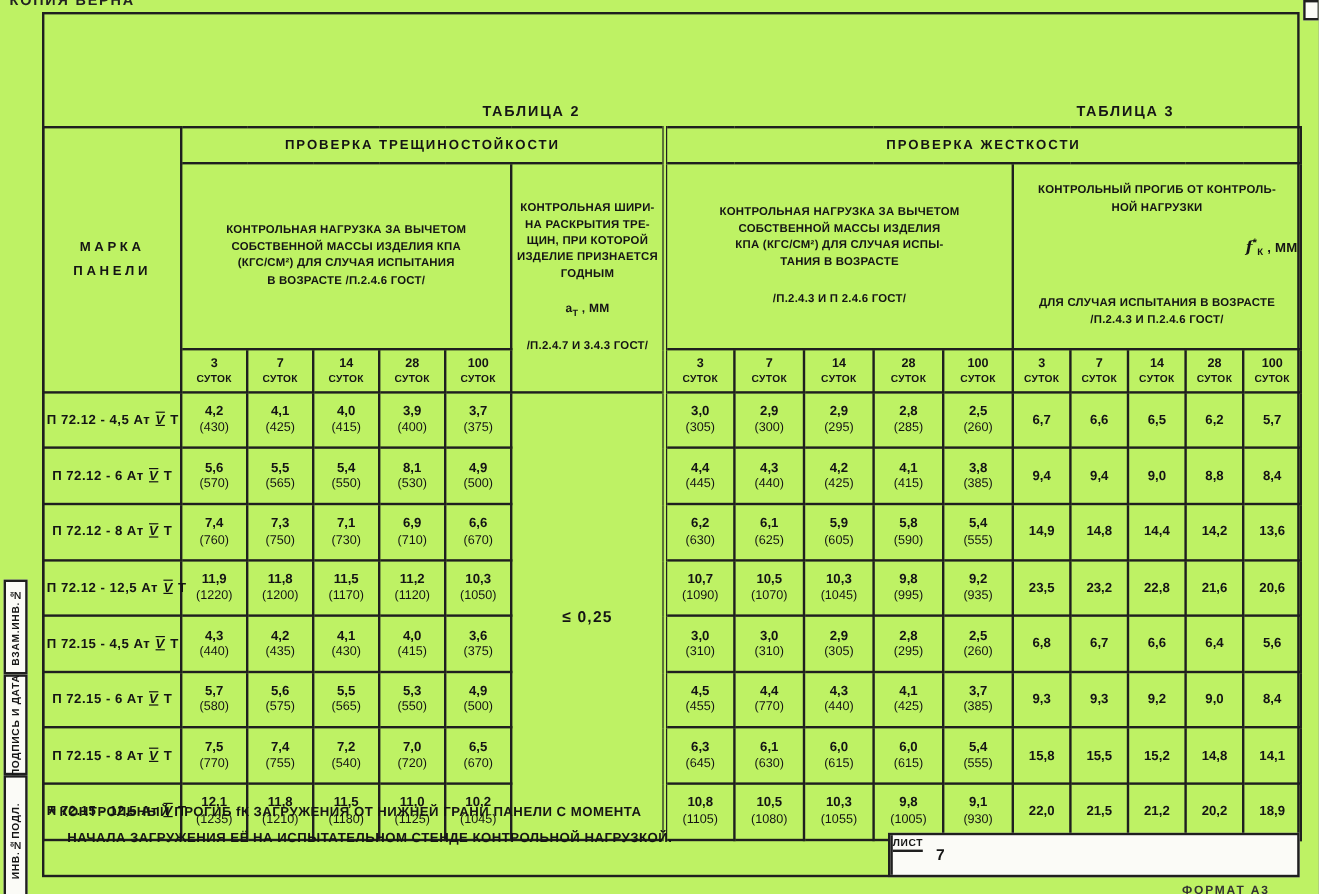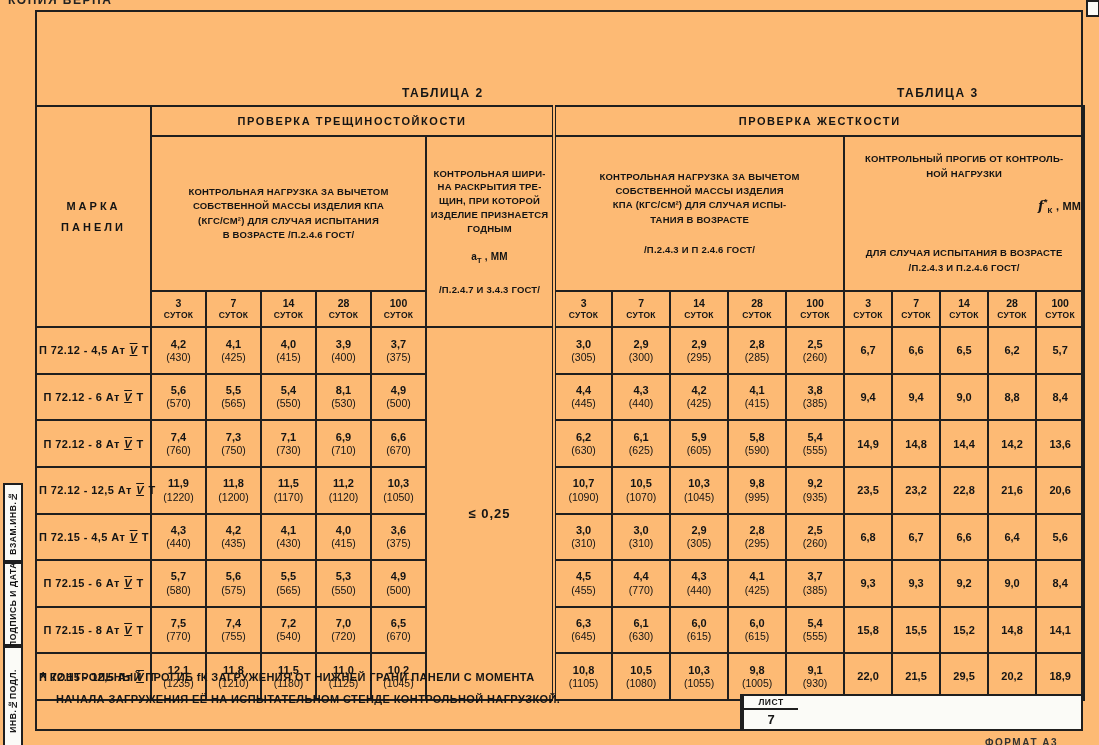--- a/index.html
+++ b/index.html
@@ -1,19 +1,19 @@
 <!DOCTYPE html>
 <html><head>
 <meta charset="utf-8">
 <style>
   *{box-sizing:border-box;margin:0;padding:0}
   html,body{background:#9a9a9a}
   .sheet{
     position:relative;width:1099px;height:745px;margin:0 auto;
-    background:#fdba74;overflow:hidden;color:#161616;
+    background:#bef264;overflow:hidden;color:#161616;
     font-family:"Liberation Sans",sans-serif;
   }
   .frame{position:absolute;left:35px;top:10px;width:1048px;height:721px;border:2px solid #1f1f1f}
   .corner-box{position:absolute;left:1086px;top:0;width:14px;height:17px;border:2px solid #1f1f1f;background:#fbfbf7}
   .stamp{position:absolute;left:8px;top:-7px;font-size:12px;font-weight:700;letter-spacing:1.5px;color:#222}
   .caption{position:absolute;top:86px;font-size:12px;font-weight:700;letter-spacing:1.5px}
   .caption.c2{left:402px}.caption.c3{left:897px}
 
   table.main{
     position:absolute;left:35px;top:105px;width:1048px;
@@ -50,21 +50,21 @@
   td.num{font-size:11px;font-weight:600;line-height:1.3}
   td.num .p{font-size:10.5px;font-weight:500}
   td.limit{font-size:13px;font-weight:700;letter-spacing:1px}
 
   .footnote{position:absolute;left:40px;top:667px;width:690px;font-size:11px;font-weight:600;letter-spacing:.4px;line-height:1.5;color:#151515}
   .footnote .star{font-size:16px;vertical-align:-3px;margin-right:3px}
   .footnote .l2{padding-left:16px}
 
   .titleblock{position:absolute;left:740px;top:694px;width:343px;height:37px;border:2px solid #1f1f1f;display:flex;background:#fbfbf7}
   .titleblock .doc{flex:1;display:flex;align-items:center;justify-content:center;font-size:13px;font-weight:700;letter-spacing:2px}
-  .titleblock .sheetcol{width:56px;border-left:2px solid #1f1f1f;display:flex;flex-direction:column}
+  .titleblock .sheetcol{width:56px;border-left:2px solid #1f1f1f;display:flex;flex-direction:row}
   .titleblock .sheetlbl{height:14px;border-bottom:2px solid #1f1f1f;font-size:8.5px;font-weight:700;letter-spacing:.5px;display:flex;align-items:center;justify-content:center}
   .titleblock .sheetnum{flex:1;display:flex;align-items:center;justify-content:center;font-size:13px;font-weight:700}
 
   .mbox{position:absolute;left:3px;width:20px;border:2px solid #1f1f1f;background:#fbfbf7;
         display:flex;align-items:center;justify-content:center}
   .mbox span{writing-mode:vertical-rl;transform:rotate(180deg);font-size:8.5px;font-weight:700;letter-spacing:.6px;white-space:nowrap}
   .mbox.b1{top:483px;height:79px}
   .mbox.b2{top:562px;height:84px}
   .mbox.b3{top:646px;height:110px}
 
@@ -576,21 +576,21 @@
           <td class="num">
             <div class="v">9,8</div>
             <div class="p">(1005)</div>
           </td>
           <td class="num">
             <div class="v">9,1</div>
             <div class="p">(930)</div>
           </td>
           <td class="num">22,0</td>
           <td class="num">21,5</td>
-          <td class="num">29,5</td>
+          <td class="num">21,2</td>
           <td class="num">20,2</td>
           <td class="num">18,9</td>
         </tr>
       </tbody>
   </table>
 
   <div class="footnote">
     <div><span class="star">*</span><span>КОНТРОЛЬНЫЙ ПРОГИБ fК ЗАГРУЖЕНИЯ ОТ НИЖНЕЙ ГРАНИ ПАНЕЛИ С МОМЕНТА</span></div>
     <div class="l2">НАЧАЛА ЗАГРУЖЕНИЯ ЕЁ НА ИСПЫТАТЕЛЬНОМ СТЕНДЕ КОНТРОЛЬНОЙ НАГРУЗКОЙ.</div>
   </div>

